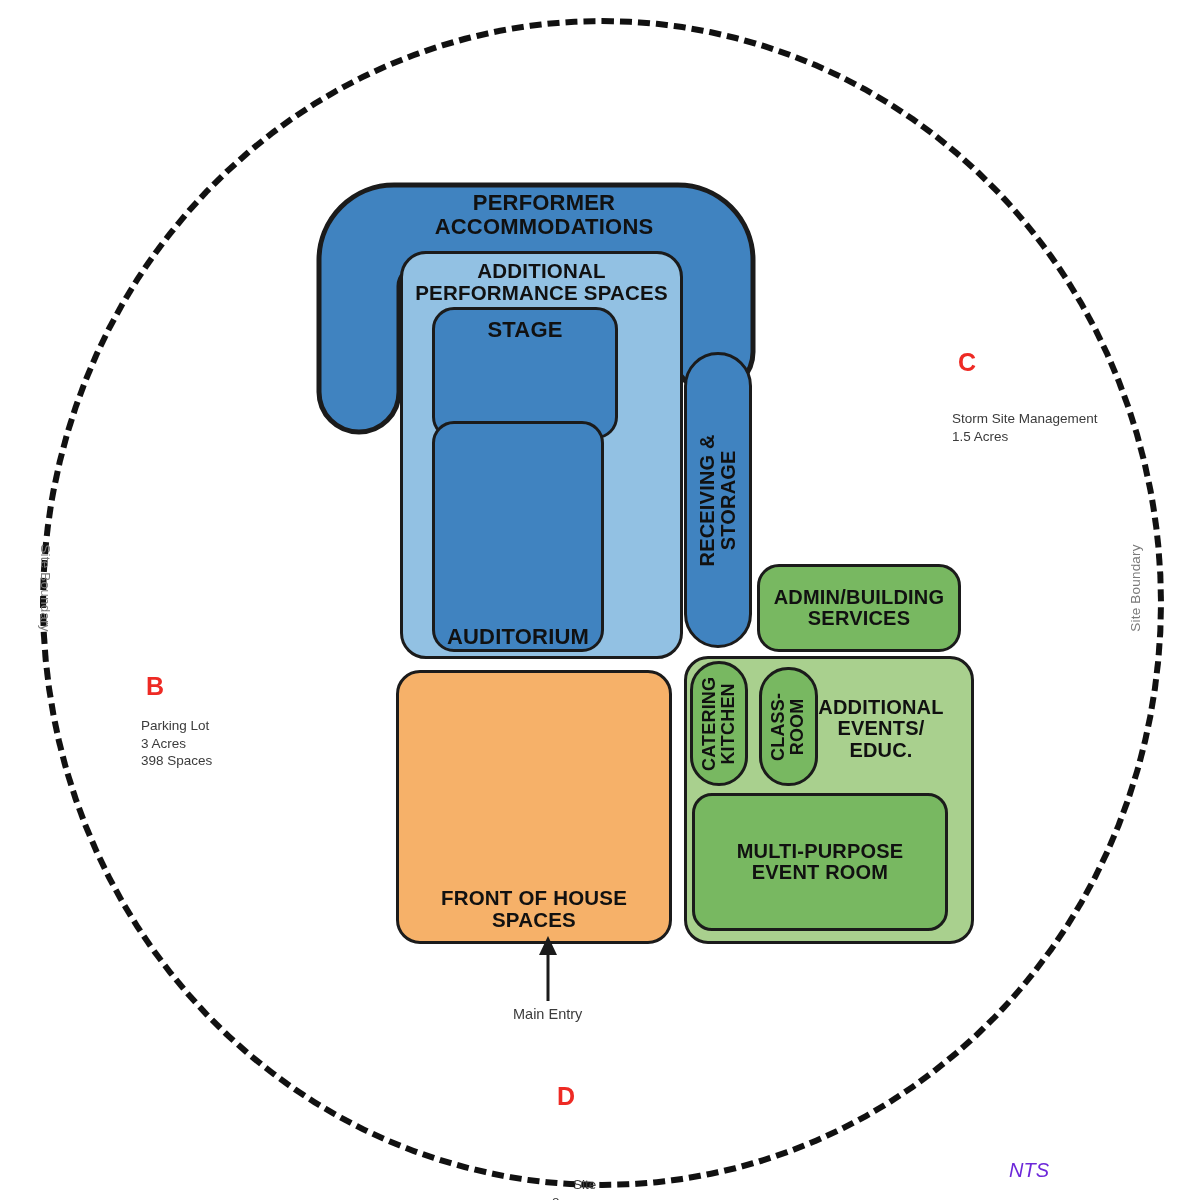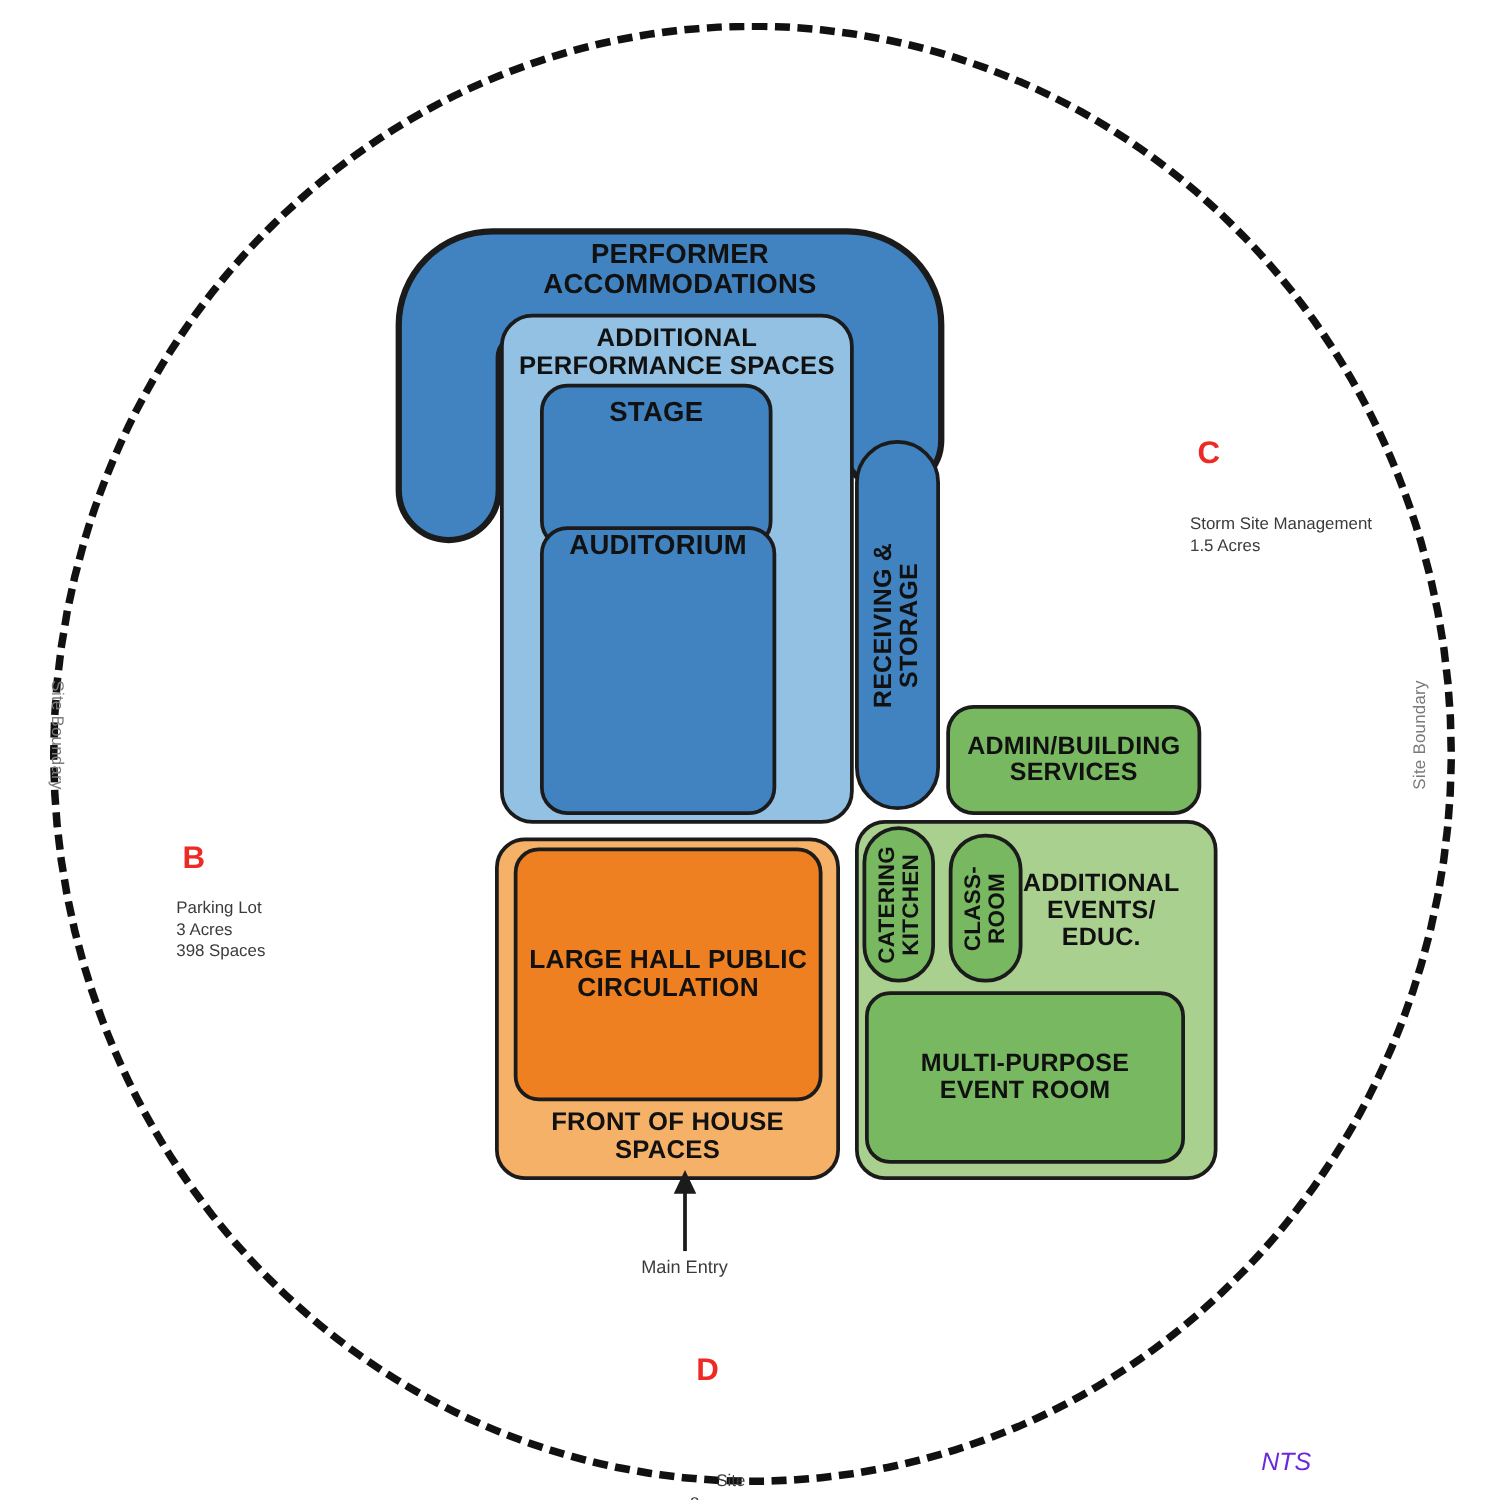--- a/index.html
+++ b/index.html
@@ -154,23 +154,23 @@
     width: 186px; height: 132px;
     border-radius: 22px;
     align-items: flex-start;
     padding-top: 8px;
   }
   #stage-bubble > .bubble-label { font-size: 22px; }
 
   
   #auditorium-bubble {
     left: 432px; top: 421px;
-    width: 189px; height: 231px;
+    width: 172px; height: 231px;
     border-radius: 22px;
-    align-items: flex-start;
+    align-items: flex-end;
   }
   #auditorium-bubble > .bubble-label { font-size: 22px; }
 
   
   #orchestra-pit {
     position: absolute;
     left: 463px; top: 377px;
     width: 150px; height: 79px;
   }
   #orchestra-pit svg { display:block; width:100%; height:100%; }
@@ -373,23 +373,20 @@
   </div>
 
   <div id="multi-purpose-event-room" class="bubble fill-green-mid">
     <div class="bubble-label multiline">MULTI-PURPOSE<br>EVENT ROOM</div>
   </div>
 
   <div id="front-of-house-spaces" class="bubble fill-orange-light">
     <div class="bubble-label multiline">FRONT OF HOUSE<br>SPACES</div>
   </div>
 
-  <div id="large-hall-public-circulation" class="bubble fill-orange-dark">
-    <div class="bubble-label multiline">LARGE HALL PUBLIC<br>CIRCULATION</div>
-  </div>
 
   <div id="main-entry-arrow">
     <svg width="36" height="66" viewBox="0 0 36 66">
       <line x1="18" y1="66" x2="18" y2="16" stroke="#1b1b1b" stroke-width="3"></line>
       <polygon points="18,1 9,20 27,20" fill="#1b1b1b"></polygon>
     </svg>
   </div>
   <div id="main-entry-label">Main Entry</div>
 
 </div>

